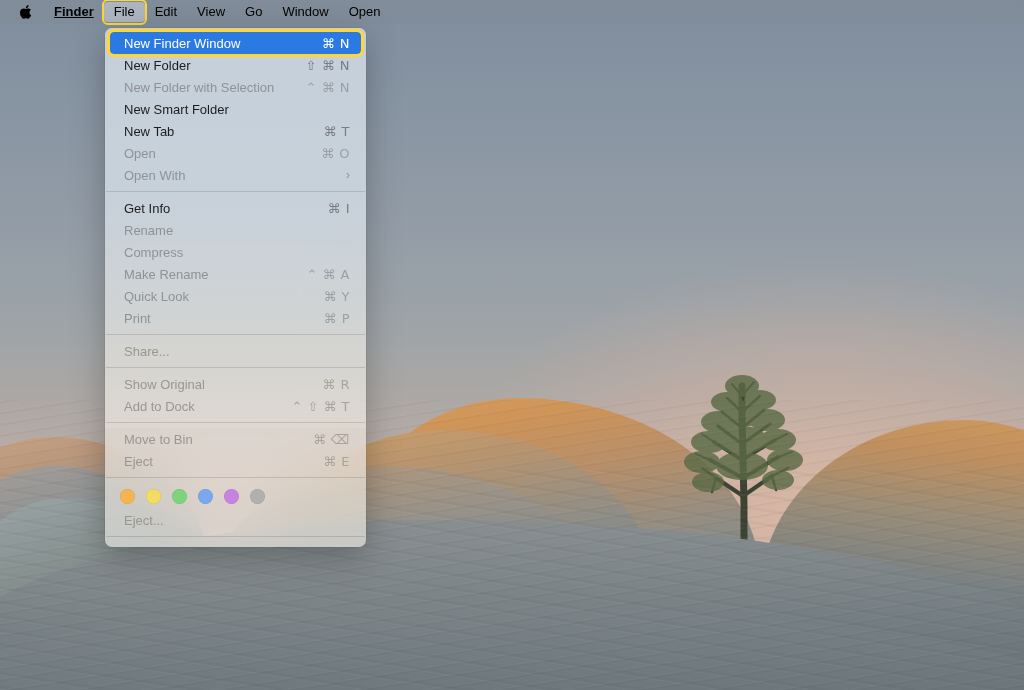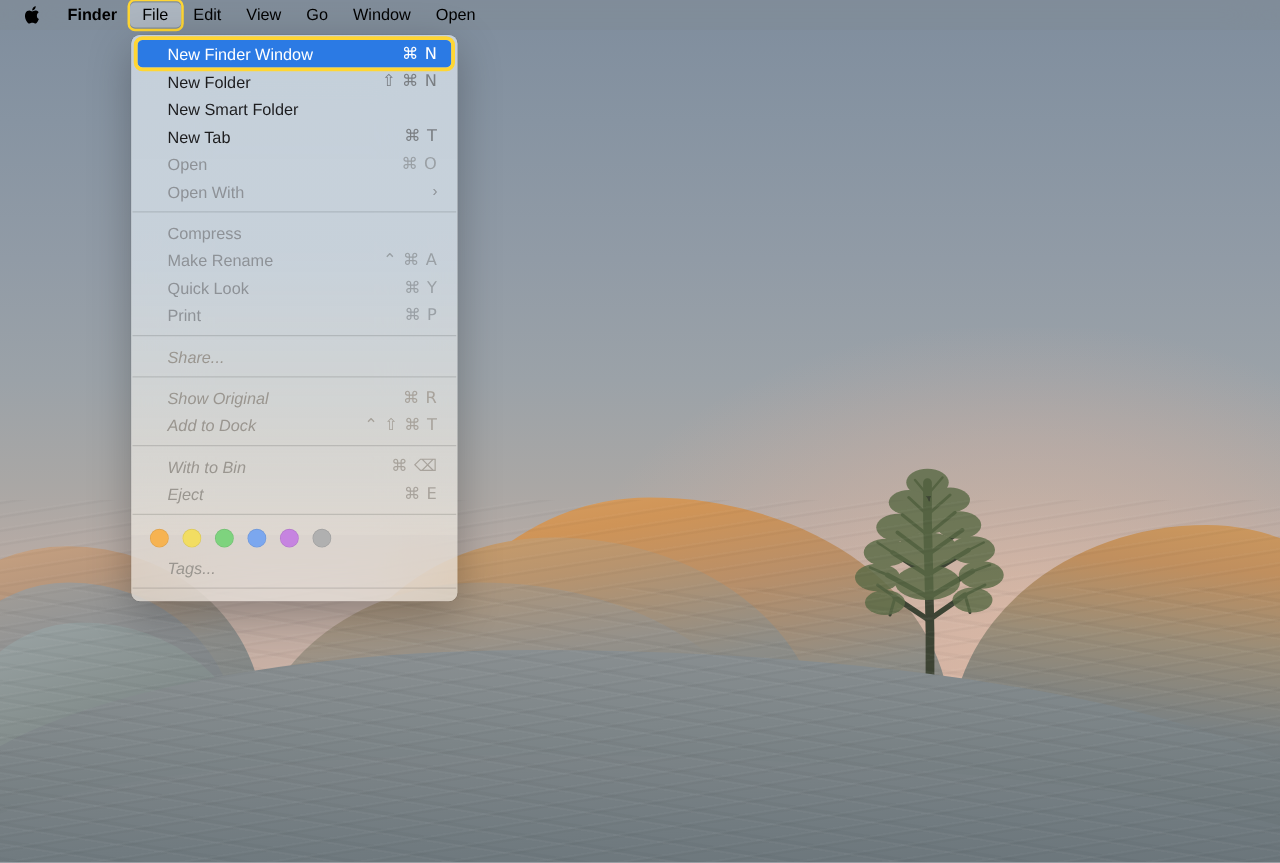--- a/index.html
+++ b/index.html
@@ -198,21 +198,21 @@
     margin-right: 8px;
   }
   .mb-item {
     font-size: 13px;
     color: #000;
     padding: 2px 10px;
     line-height: 16px;
     border-radius: 4px;
     white-space: nowrap;
   }
-  .mb-item.bold { font-weight: bold; }
+  .mb-item.bold { font-weight: bold; text-decoration: underline; }
   .mb-item.active {
     background: rgba(190,198,206,0.72);
     position: relative;
   }
   .mb-item.active::after {
     content: "";
     position: absolute;
     left: -2px; top: -3px; right: -2px; bottom: -3px;
     border: 2.5px solid #ffd633;
     border-radius: 6px;
@@ -248,38 +248,38 @@
        rgba(233,226,215,0.25) 100%);
     pointer-events: none;
   }
   .menu-inner { position: relative; z-index: 2; }
 
   .mi {
     position: relative;
     height: 22px;
     display: flex;
     align-items: center;
-    padding: 0 11px 0 24px;
+    padding: 0 11px 0 14px;
     margin: 0 5px;
     border-radius: 4px;
     font-size: 13px;
     color: #1d1d1f;
     box-sizing: border-box;
   }
   .mi .label { flex: 1; white-space: nowrap; }
   .mi .shortcut {
     color: #7a7e82;
     font-size: 13px;
     letter-spacing: 0.5px;
     white-space: nowrap;
     margin-left: 16px;
   }
   .mi.disabled .label { color: #8e9297; }
   .mi.disabled .shortcut { color: #9aa0a5; }
-  .mi.warm.disabled .label { color: #9a9690; font-style: italic; }
+  .mi.warm.disabled .label { color: #9a9690; }
   .mi.warm.disabled .shortcut { color: #a8a39c; }
 
   .mi.selected {
     background: #2b7ae4;
     margin: 0 5px;
   }
   .mi.selected .label { color: #fff; }
   .mi.selected .shortcut { color: #fff; }
   .mi.selected::after {
     content: "";
@@ -405,36 +405,47 @@
   <div class="menu">
     <div class="menu-inner" id="menu-inner">
         <div class="mi selected">
           <span class="label">New Finder Window</span>
           <span class="shortcut sym">⌘ N</span>
         </div>
         <div class="mi">
           <span class="label">New Folder</span>
           <span class="shortcut sym">⇧ ⌘ N</span>
         </div>
+        <div class="mi disabled">
+          <span class="label">New Folder with Selection</span>
+          <span class="shortcut sym">⌃ ⌘ N</span>
+        </div>
         <div class="mi">
           <span class="label">New Smart Folder</span>
         </div>
         <div class="mi">
           <span class="label">New Tab</span>
           <span class="shortcut sym">⌘ T</span>
         </div>
         <div class="mi disabled">
           <span class="label">Open</span>
           <span class="shortcut sym">⌘ O</span>
         </div>
         <div class="mi disabled">
           <span class="label">Open With</span>
           <span class="chev">›</span>
         </div>
         <div class="sep"></div>
+        <div class="mi">
+          <span class="label">Get Info</span>
+          <span class="shortcut sym">⌘ I</span>
+        </div>
+        <div class="mi disabled">
+          <span class="label">Rename</span>
+        </div>
         <div class="mi disabled">
           <span class="label">Compress</span>
         </div>
         <div class="mi disabled">
           <span class="label">Make Rename</span>
           <span class="shortcut sym">⌃ ⌘ A</span>
         </div>
         <div class="mi disabled">
           <span class="label">Quick Look</span>
           <span class="shortcut sym">⌘ Y</span>
@@ -451,36 +462,36 @@
         <div class="mi disabled warm">
           <span class="label">Show Original</span>
           <span class="shortcut sym">⌘ R</span>
         </div>
         <div class="mi disabled warm">
           <span class="label">Add to Dock</span>
           <span class="shortcut sym">⌃ ⇧ ⌘ T</span>
         </div>
         <div class="sep"></div>
         <div class="mi disabled warm">
-          <span class="label">With to Bin</span>
+          <span class="label">Move to Bin</span>
           <span class="shortcut sym">⌘ ⌫</span>
         </div>
         <div class="mi disabled warm">
           <span class="label">Eject</span>
           <span class="shortcut sym">⌘ E</span>
         </div>
         <div class="sep"></div>
         <div class="tags-row">
           <div class="tag-dot" style="background: rgb(246, 179, 82);"></div>
           <div class="tag-dot" style="background: rgb(242, 221, 98);"></div>
           <div class="tag-dot" style="background: rgb(126, 211, 126);"></div>
           <div class="tag-dot" style="background: rgb(123, 167, 239);"></div>
           <div class="tag-dot" style="background: rgb(198, 132, 224);"></div>
           <div class="tag-dot" style="background: rgb(176, 176, 176);"></div>
         </div>
         <div class="mi disabled warm">
-          <span class="label">Tags...</span>
+          <span class="label">Eject...</span>
         </div>
         <div class="sep"></div>
       </div>
   </div>
 
 </div>
 
 </body></html>

